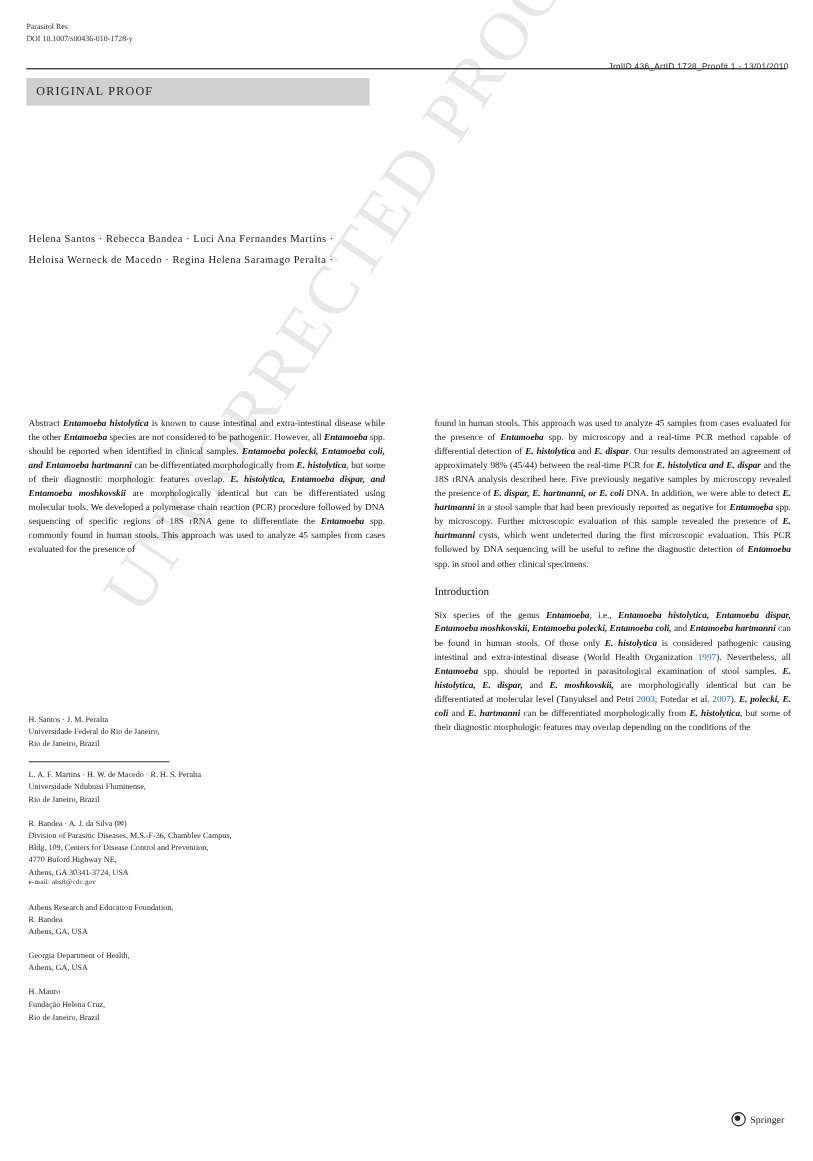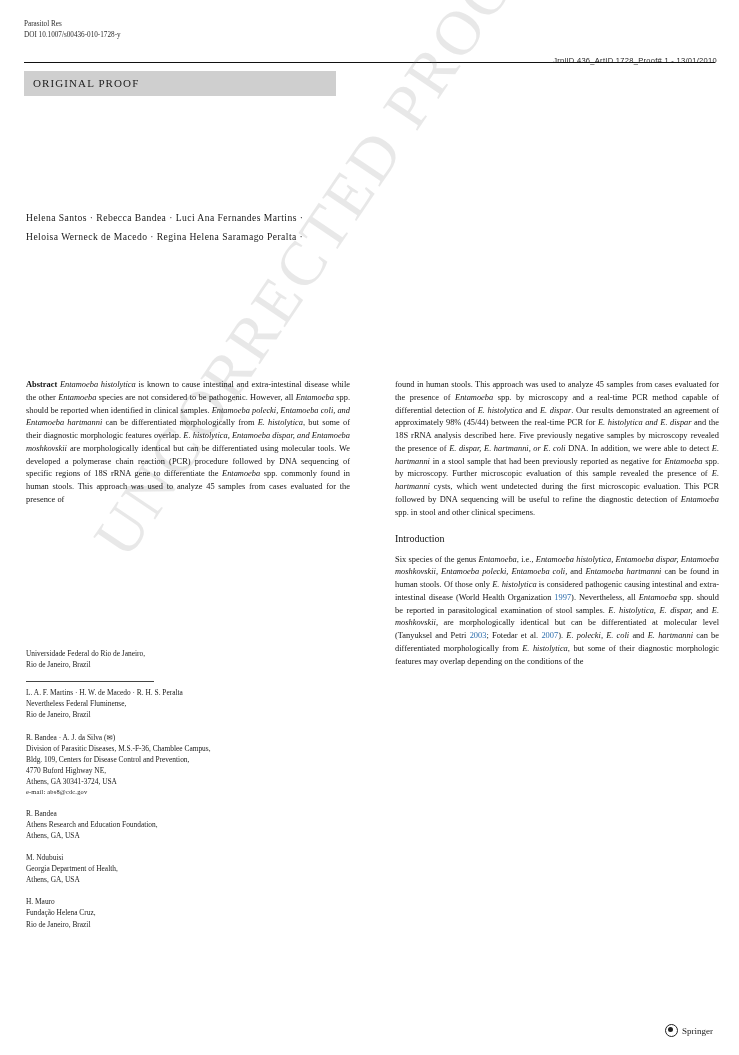--- a/index.html
+++ b/index.html
@@ -120,24 +120,24 @@
     width: 324px;
     font-size: 8.4px;
     line-height: 1.52;
     text-align: justify;
     color: #141414;
   }
   .col-left { left: 26px; }
   .col-right { left: 395px; }
 
   .col p { margin: 0 0 8px 0; }
-  .col i, .col em { font-style: italic; }
+  .col i, .col em { font-style: italic; font-weight: bold; }
 
   .abstract-label {
-    font-weight: bold;
+    font-weight: normal;
   }
 
   
   .affils {
     position: absolute;
     top: 648px;
     left: 26px;
     width: 324px;
     font-size: 7.4px;
     line-height: 1.5;
@@ -173,21 +173,21 @@
     font-family: "Liberation Serif", serif;
     font-size: 63px;
     letter-spacing: 3px;
     color: rgba(120,120,120,0.17);
     white-space: nowrap;
   }
 
   
   .springer {
     position: absolute;
-    bottom: 18px;
+    bottom: 31px;
     right: 26px;
     font-family: "Liberation Serif", serif;
     font-size: 9px;
     color: #222;
     display: flex;
     align-items: center;
     gap: 4px;
     margin-top: 18px;
   }
   .springer-mark {
@@ -234,44 +234,44 @@
   </div>
 
   <div class="watermark">UNCORRECTED PROOF</div>
 
   <div class="col col-left">
     <p><span class="abstract-label">Abstract</span> <i>Entamoeba histolytica</i><span> is known to cause intestinal and extra-intestinal disease while the other </span><i>Entamoeba</i><span> species are not considered to be pathogenic. However, all </span><i>Entamoeba</i><span> spp. should be reported when identified in clinical samples. </span><i>Entamoeba polecki, Entamoeba coli, and Entamoeba hartmanni</i><span> can be differentiated morphologically from </span><i>E. histolytica</i><span>, but some of their diagnostic morphologic features overlap. </span><i>E. histolytica, Entamoeba dispar, and Entamoeba moshkovskii</i><span> are morphologically identical but can be differentiated using molecular tools. We developed a polymerase chain reaction (PCR) procedure followed by DNA sequencing of specific regions of 18S rRNA gene to differentiate the </span><i>Entamoeba</i><span> spp. commonly found in human stools. This approach was used to analyze 45 samples from cases evaluated for the presence of </span></p>
   </div>
 
   <div class="affils">
     <div class="affil-block">
+      <div>H. Santos · J. M. Peralta</div>
       <div>Universidade Federal do Rio de Janeiro,</div>
       <div>Rio de Janeiro, Brazil</div>
     </div>
     <div class="affil-block">
       <div class="rule"></div>
       <div>L. A. F. Martins · H. W. de Macedo · R. H. S. Peralta</div>
-      <div>Nevertheless Federal Fluminense,</div>
+      <div>Universidade Ndubuisi Fluminense,</div>
       <div>Rio de Janeiro, Brazil</div>
     </div>
     <div class="affil-block">
       <div>R. Bandea · A. J. da Silva (✉)</div>
       <div>Division of Parasitic Diseases, M.S.-F-36, Chamblee Campus,</div>
       <div>Bldg. 109, Centers for Disease Control and Prevention,</div>
       <div>4770 Buford Highway NE,</div>
       <div>Athens, GA 30341-3724, USA</div>
       <div class="affil-email">e-mail: abs8@cdc.gov</div>
     </div>
     <div class="affil-block">
+      <div>Athens Research and Education Foundation,</div>
       <div>R. Bandea</div>
-      <div>Athens Research and Education Foundation,</div>
       <div>Athens, GA, USA</div>
     </div>
     <div class="affil-block">
-      <div>M. Ndubuisi</div>
       <div>Georgia Department of Health,</div>
       <div>Athens, GA, USA</div>
     </div>
     <div class="affil-block">
       <div>H. Mauro</div>
       <div>Fundação Helena Cruz,</div>
       <div>Rio de Janeiro, Brazil</div>
     </div>
   </div>
 

